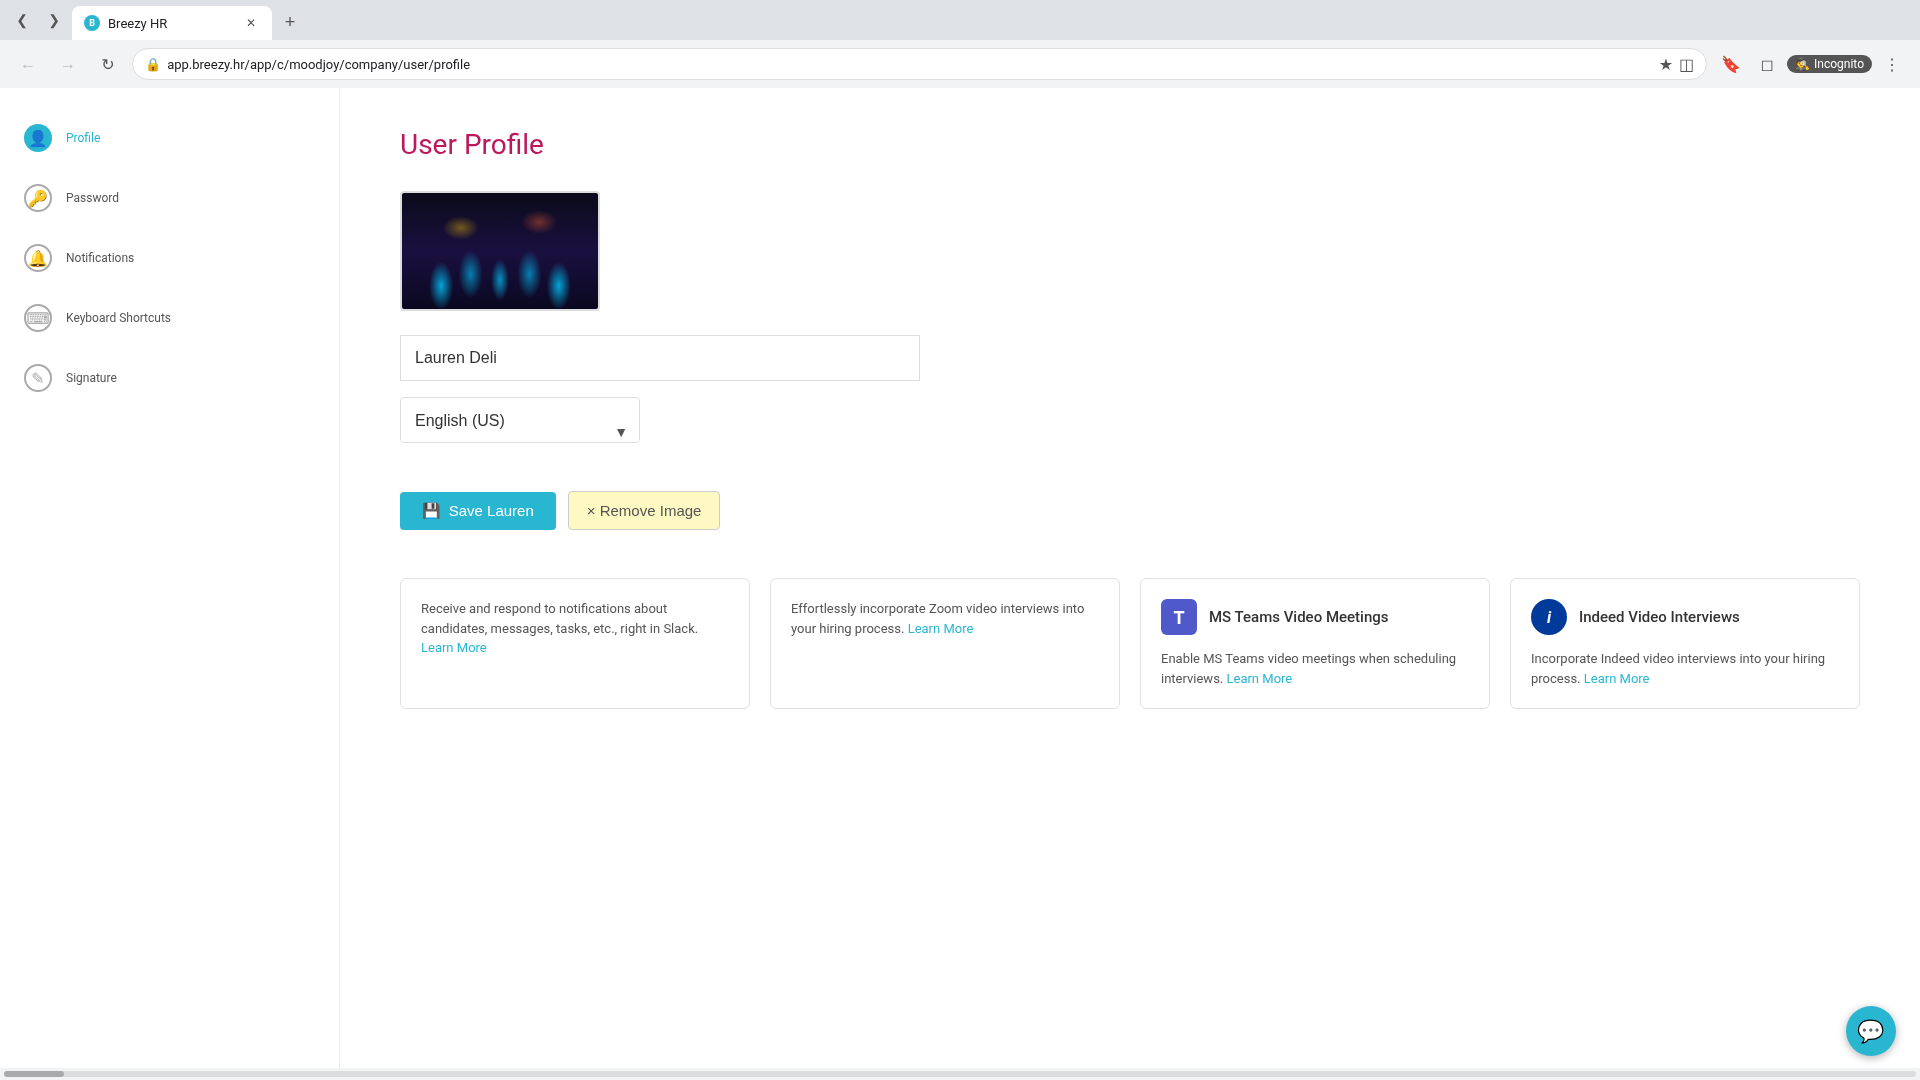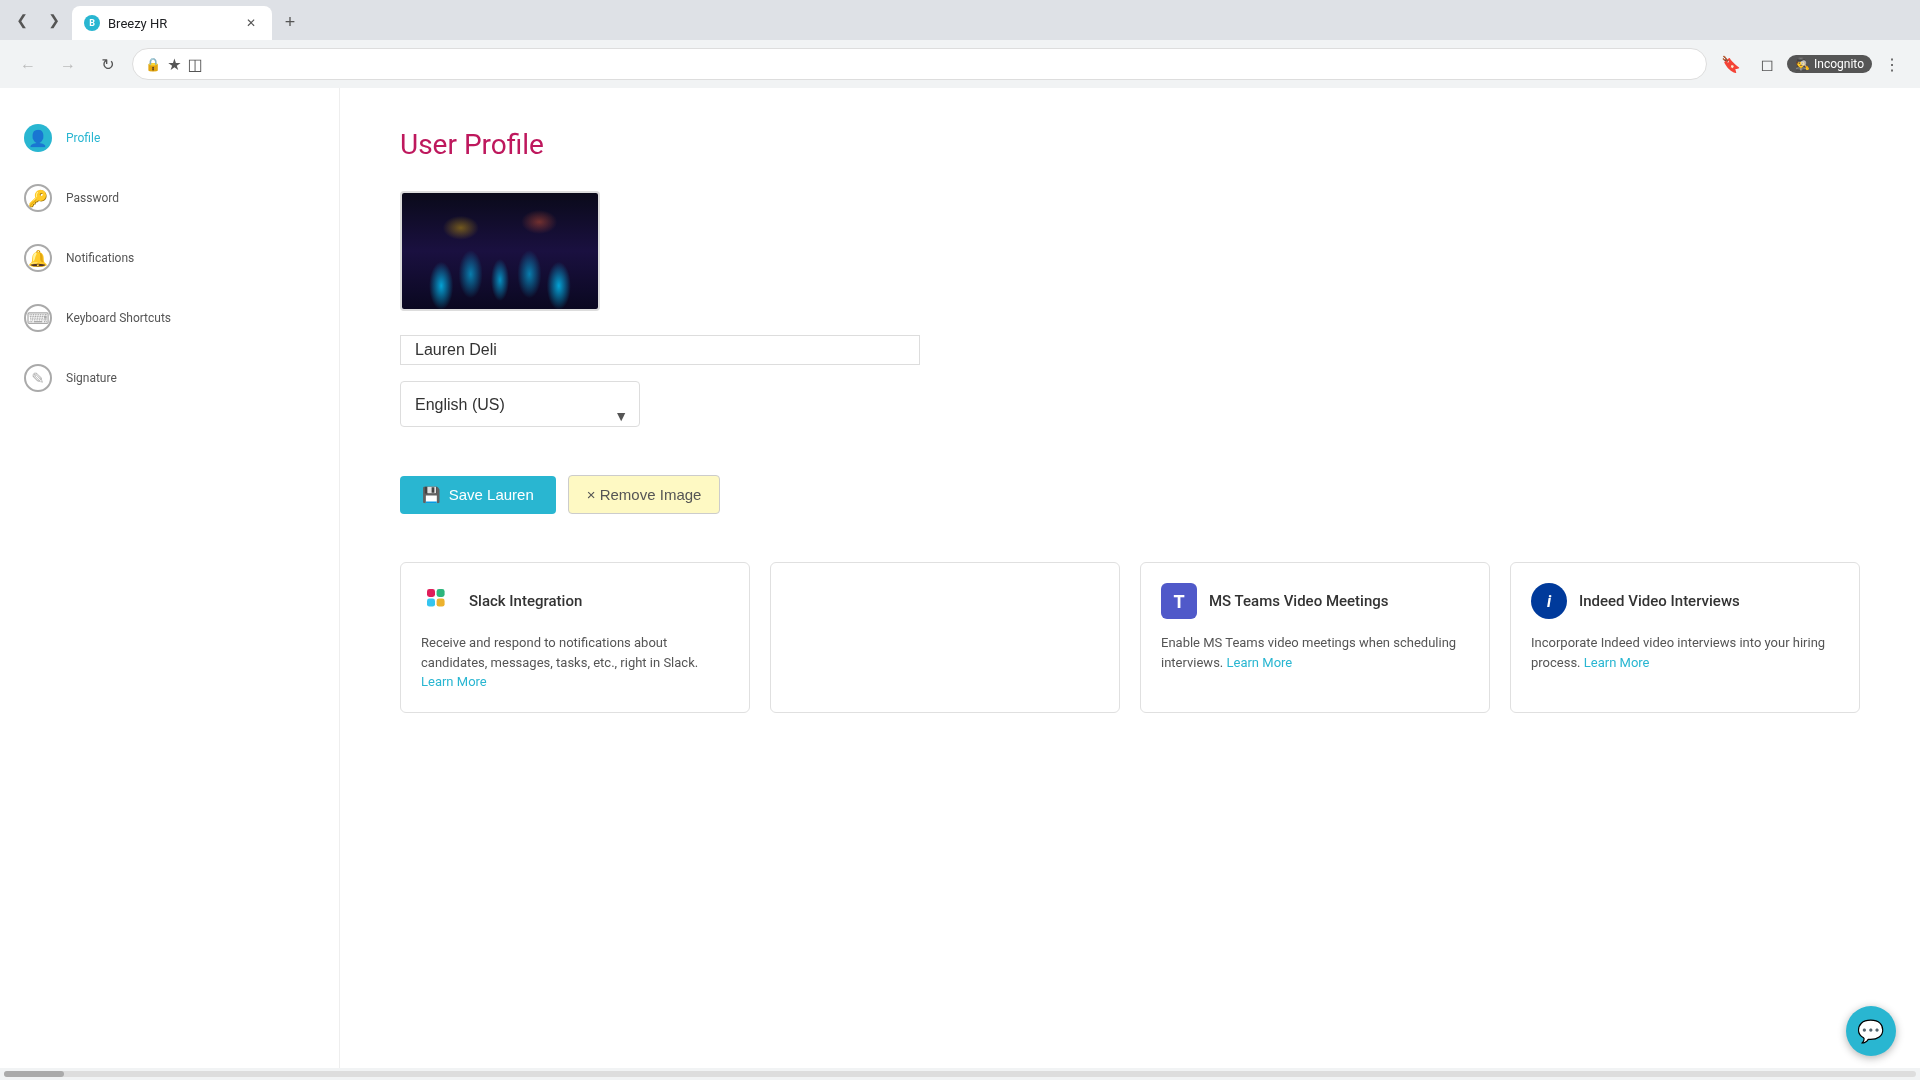--- a/index.html
+++ b/index.html
@@ -274,21 +274,21 @@
         radial-gradient(ellipse 15px 35px at 50% 75%, rgba(0,200,255,0.7) 0%, transparent 60%),
         radial-gradient(ellipse 20px 40px at 65% 70%, rgba(0,200,255,0.6) 0%, transparent 60%),
         radial-gradient(ellipse 20px 40px at 80% 80%, rgba(0,200,255,0.8) 0%, transparent 60%),
         radial-gradient(ellipse 30px 20px at 30% 30%, rgba(255,200,0,0.4) 0%, transparent 60%),
         radial-gradient(ellipse 30px 20px at 70% 25%, rgba(255,100,50,0.4) 0%, transparent 60%),
         linear-gradient(180deg, #0a0a1a 0%, #1a1040 50%, #0a0820 100%);
     }
 
     .name-input {
       width: 520px;
-      height: 30px;
+      height: 46px;
       border: 1px solid #ddd;
       border-radius: 0;
       padding: 0 14px;
       font-size: 16px;
       color: #333;
       margin-bottom: 16px;
       outline: none;
     }
 
     .language-select {
@@ -515,20 +515,21 @@
     <button class="tab-new">+</button>
   </div>
 
   <div class="address-bar-row">
     <button class="nav-btn disabled">←</button>
     <button class="nav-btn disabled">→</button>
     <button class="nav-btn">↻</button>
 
     <div class="address-bar">
       <span class="address-bar-lock">🔒</span>
+      <span class="address-text">app.breezy.hr/app/c/moodjoy/company/user/profile</span>
       <span class="address-bar-star">★</span>
       <span class="address-bar-ext">◫</span>
     </div>
 
     <div class="browser-right-controls">
       <button class="browser-icon-btn">🔖</button>
       <button class="browser-icon-btn">◻</button>
       <div class="incognito-badge">
         <span>🕵</span>
         <span>Incognito</span>
@@ -594,38 +595,31 @@
         <button class="remove-image-btn">
           <span>× Remove Image</span>
         </button>
       </div>
 
       
 
       <div class="integrations-grid">
 
         <div class="integration-card">
-          <div class="integration-header">
-            <div class="integration-logo slack-logo">
-              <svg width="32" height="32" viewBox="0 0 40 40" fill="none">
-                <rect x="5" y="5" width="10" height="10" rx="3" fill="#E01E5A"></rect>
-                <rect x="5" y="17" width="10" height="10" rx="3" fill="#36C5F0"></rect>
-                <rect x="17" y="5" width="10" height="10" rx="3" fill="#2EB67D"></rect>
-                <rect x="17" y="17" width="10" height="10" rx="3" fill="#ECB22E"></rect>
-              </svg>
-            </div>
-            <span class="integration-name">Slack Integration</span>
-          </div>
           <p class="integration-description">
             <span>Receive and respond to notifications about candidates, messages, tasks, etc., right in Slack.</span>
             <a class="integration-link">Learn More</a>
           </p>
         </div>
 
         <div class="integration-card">
+          <p class="integration-description">
+            <span>Effortlessly incorporate Zoom video interviews into your hiring process.</span>
+            <a class="integration-link">Learn More</a>
+          </p>
         </div>
 
         <div class="integration-card">
           <div class="integration-header">
             <div class="integration-logo teams-logo">
               <span style="font-size:18px; font-weight:bold; color:white;">T</span>
             </div>
             <span class="integration-name">MS Teams Video Meetings</span>
           </div>
           <p class="integration-description">

